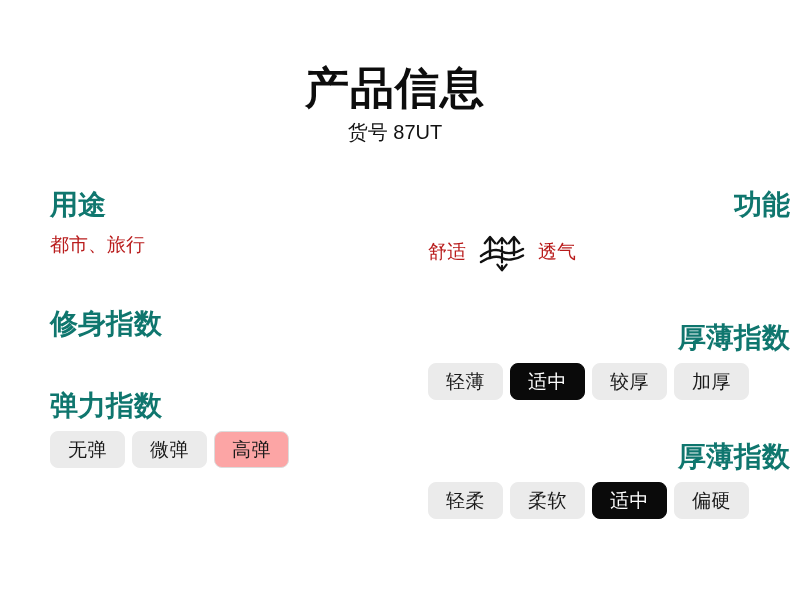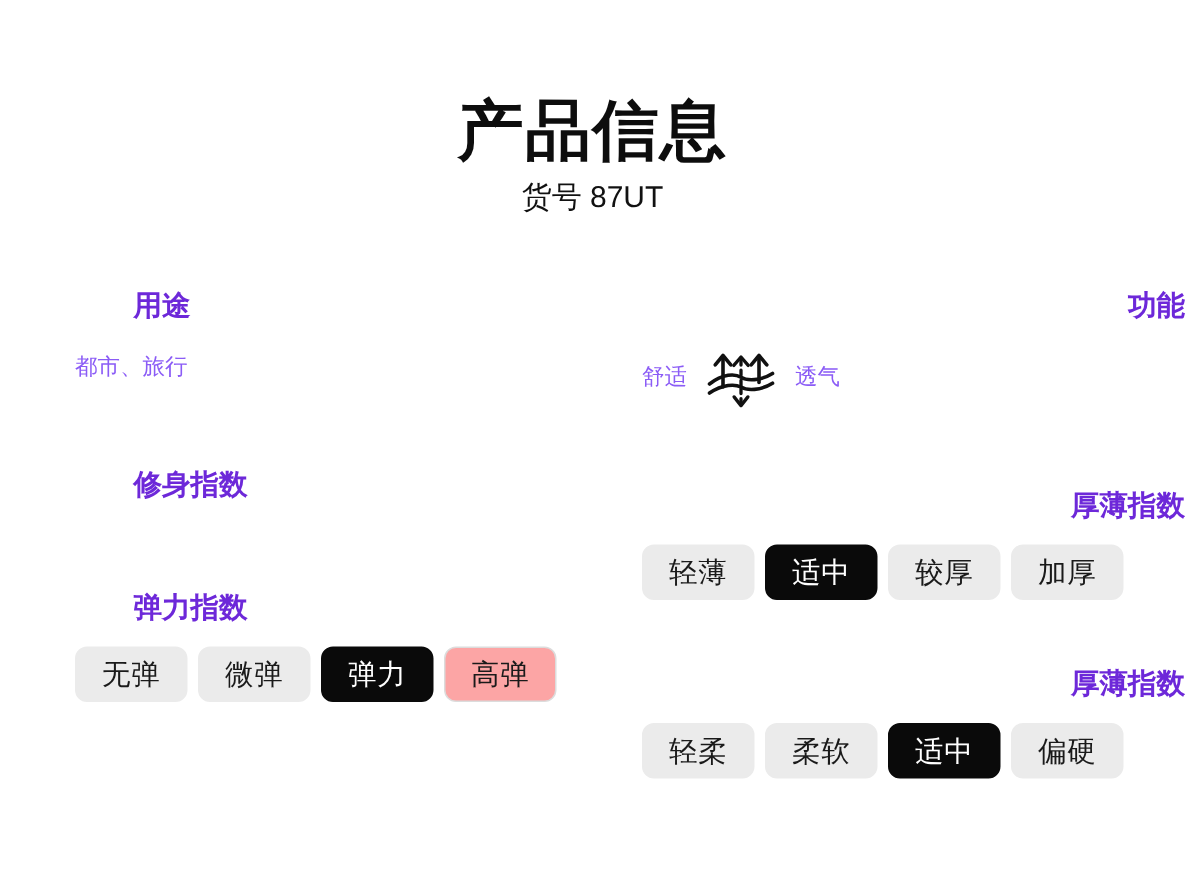--- a/index.html
+++ b/index.html
@@ -59,32 +59,31 @@
   .col-left  { padding-left: 50px; }
   .col-right { padding-left: 428px; width: 362px; box-sizing: border-box; text-align: right; }
   .col-right { padding-left: 0; }
   .col.col-right { width: 362px; padding-left: 0; }
 
   .section { margin-bottom: 0; }
   .section-gap-lg { height: 49px; }
   .section-gap-md { height: 42px; }
 
   .sec-title {
-    font-size: 19px;
+    font-size: 28px;
     font-weight: 700;
     line-height: 30px;
-    color: #6d28d9;
+    color: #0f766e;
     margin-bottom: 10px;
-    margin-left: 39px;
   }
   .sec-body {
-    font-size: 15px;
+    font-size: 19px;
     font-weight: 400;
     line-height: 30px;
-    color: #8b5cf6;
+    color: #b91c1c;
     display: flex;
     align-items: center;
   }
   .sec-body .txt { white-space: nowrap; }
   .sec-body .gap-icon { margin: 0 12px; display: inline-flex; align-items: center; }
 
   
   .pill-row {
     display: flex;
     flex-direction: row;
@@ -147,21 +146,20 @@
         <div class="sec-title">修身指数</div>
       </div>
 
       <div class="section-gap-md"></div>
 
       <div class="section">
         <div class="sec-title">弹力指数</div>
         <div class="pill-row">
           <div class="pill">无弹</div>
           <div class="pill">微弹</div>
-          <div class="pill selected">弹力</div>
           <div class="pill outlined">高弹</div>
         </div>
       </div>
 
     </div>
 
     <div class="col col-right">
 
       <div class="section">
         <div class="sec-title">功能</div>

